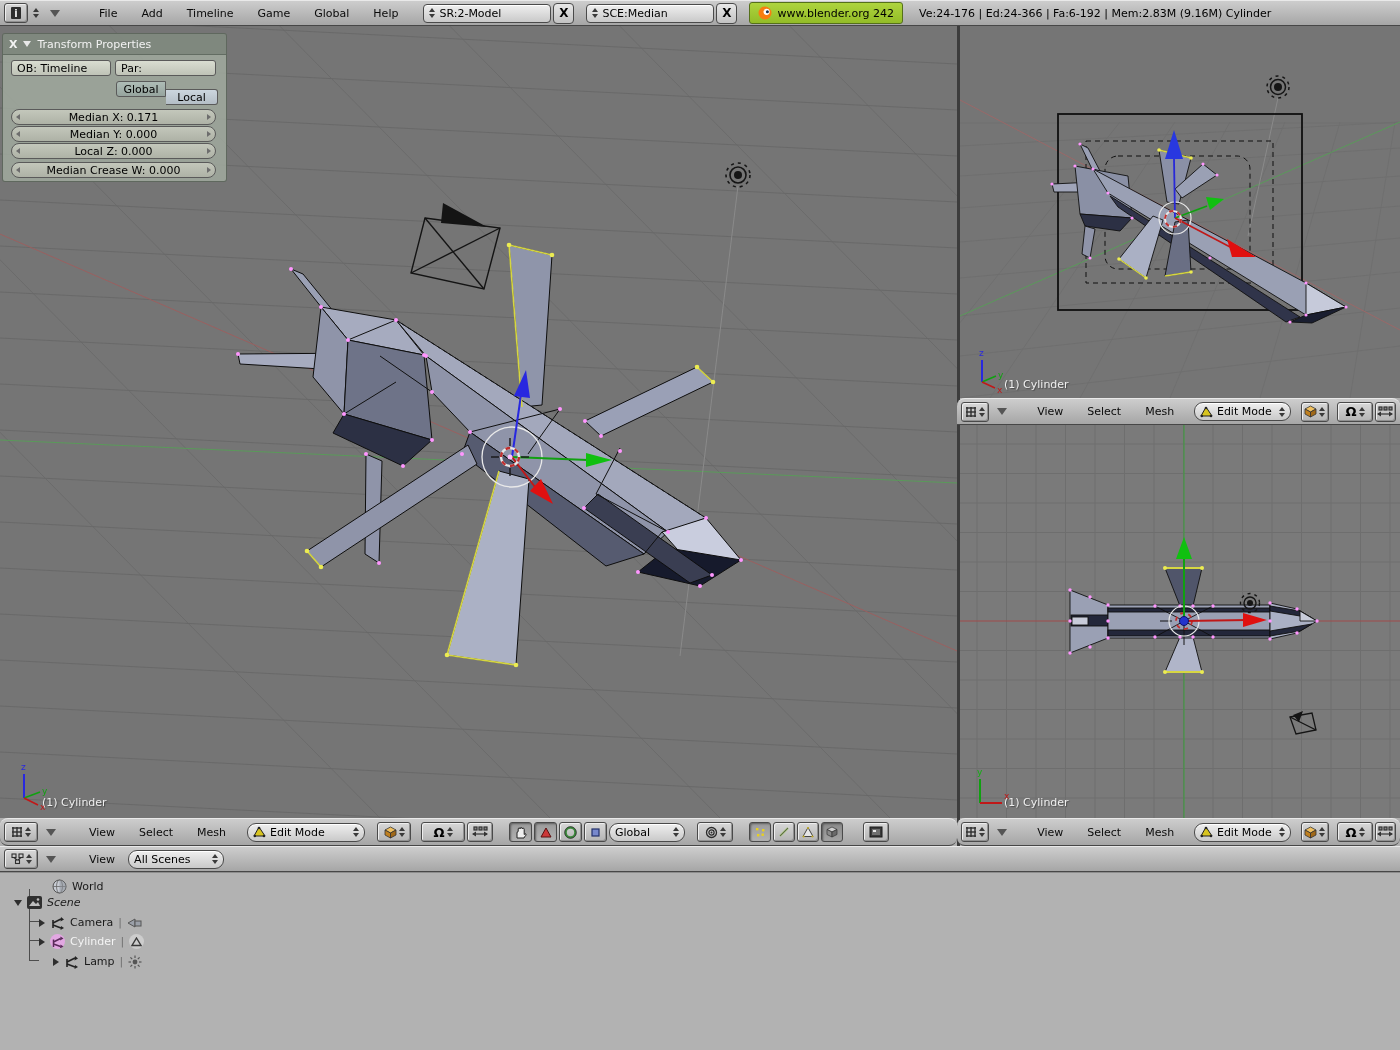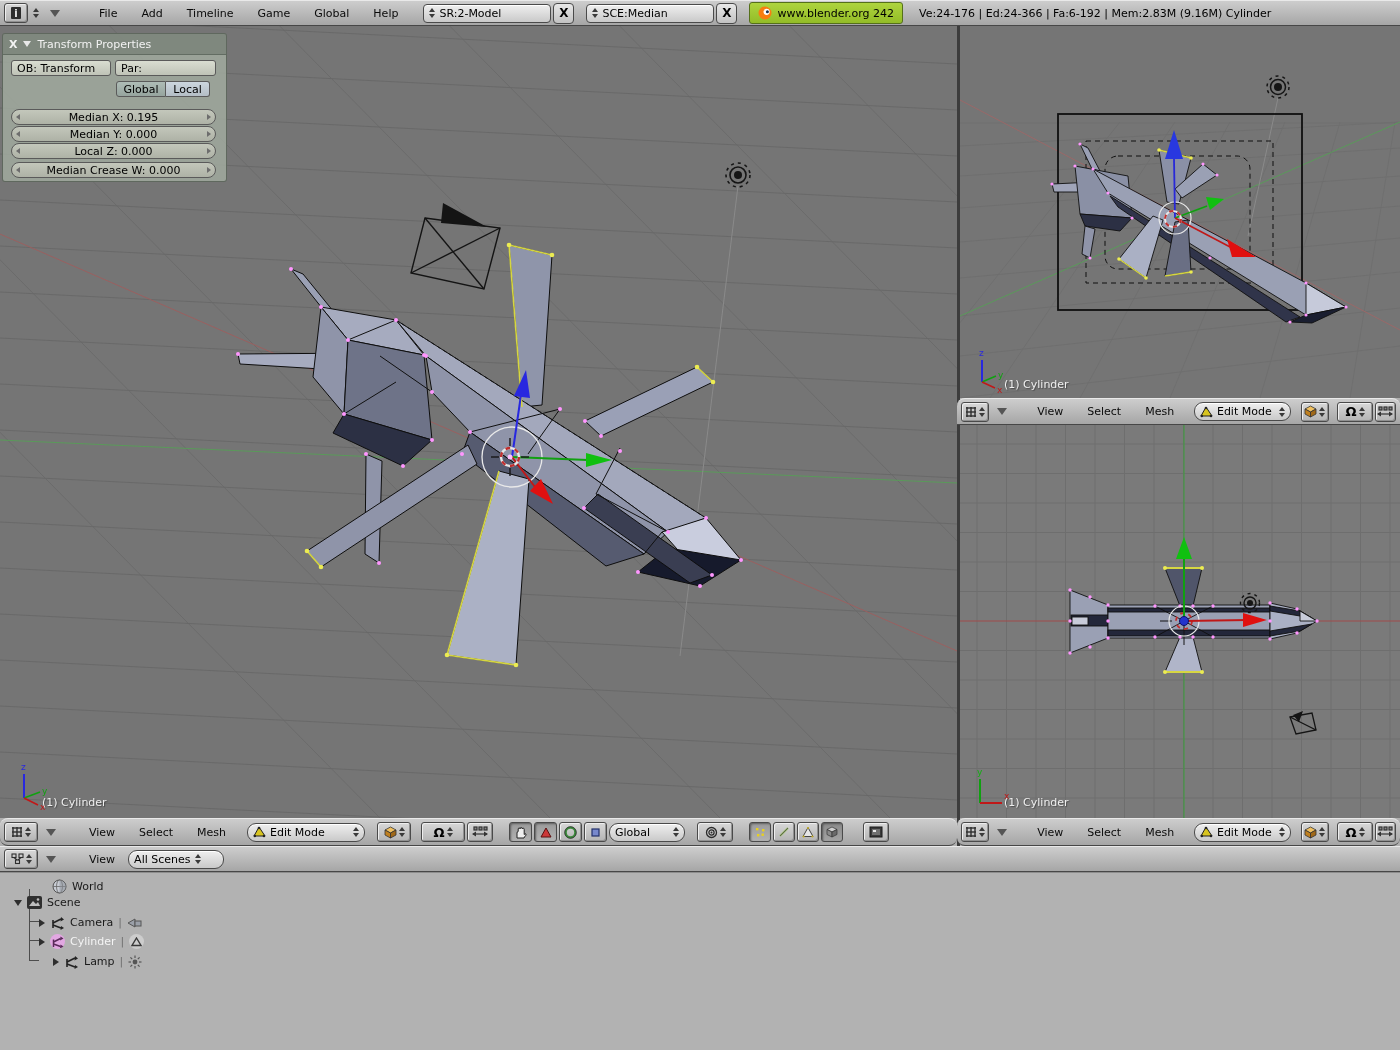--- a/index.html
+++ b/index.html
@@ -318,40 +318,40 @@
 </div>
 
 <div id="tpanel" class="abs">
   <div class="phead">
     <span style="font-weight:bold;font-size:11px;">X</span>
     <span class="tri-dn" style="border-top-color:#e8e8e8;"></span>
     <span>Transform Properties</span>
   </div>
   <div class="abs" style="left:8px;top:26px;width:100px;">
     <div class="pfield">
-        <span>OB: Transform</span>
+        <span>OB: Timeline</span>
       </div>
   </div>
   <div class="abs" style="left:112px;top:26px;width:101px;">
     <div class="pfield">
         <span>Par:</span>
       </div>
   </div>
   <div class="abs" style="left:113px;top:47px;display:flex;">
     <div class="ptoggle" style="width:50px;background:linear-gradient(#aebcb6,#96a49e);border-radius:3px 0 0 3px;">
         <span>Global</span>
       </div>
-    <div class="ptoggle" style="width:44px;background:linear-gradient(#ccd6de,#b4bec6);border-left:none;border-radius:0 3px 3px 0;">
+    <div class="ptoggle" style="width:52px;background:linear-gradient(#ccd6de,#b4bec6);border-left:none;border-radius:0 3px 3px 0;margin-top:8px;">
         <span>Local</span>
       </div>
   </div>
   <div class="abs" style="left:8px;top:75px;width:205px;display:flex;flex-direction:column;gap:1px;">
     <div class="pslider">
         <span class="sl-l"></span>
-        <span>Median X: 0.195</span>
+        <span>Median X: 0.171</span>
         <span class="sl-r"></span>
       </div>
     <div class="pslider">
         <span class="sl-l"></span>
         <span>Median Y: 0.000</span>
         <span class="sl-r"></span>
       </div>
     <div class="pslider">
         <span class="sl-l"></span>
         <span>Local Z: 0.000</span>
@@ -904,37 +904,37 @@
         </g>
       </svg>
     <span class="stepper" style="padding:0">
         <span class="tri-u"></span>
         <span class="tri-d"></span>
       </span>
   </span>
   <span class="tri-dd"></span>
   <span style="width:12px"></span>
   <span class="menu-item">View</span>
-  <span class="combo" style="width:96px;">
+  <span class="combo" style="width:96px;justify-content:space-between">
     <span>All Scenes</span>
     <span class="stepper" style="padding:0">
         <span class="tri-u"></span>
         <span class="tri-d"></span>
       </span>
   </span>
 </div>
 
 <div id="outliner" class="abs" style="left:0;top:872px;width:1400px;height:178px;">
 
   <div class="oline" style="left:29px;top:16px;width:1px;height:72px;"></div>
   <div class="oline" style="left:29px;top:48px;width:10px;height:1px;"></div>
   <div class="oline" style="left:29px;top:67px;width:10px;height:1px;"></div>
   <div class="oline" style="left:29px;top:87px;width:10px;height:1px;"></div>
 
-  <div class="orow" style="left:14px;top:20px;">
+  <div class="orow" style="left:14px;top:20px;font-style:italic;">
     <span class="tri-dn"></span>
     <svg width="15" height="13">
         <rect x="0" y="0" width="15" height="13" rx="2" fill="#2f2f2f"></rect>
         <polygon points="2,10 6,5 9,8 11,6 13,10" fill="#bdbdbd"></polygon>
         <circle cx="11" cy="3.5" r="1.3" fill="#bdbdbd"></circle>
       </svg>
     <span>Scene</span>
   </div>
 
   <div class="orow" style="left:52px;top:4px;">

